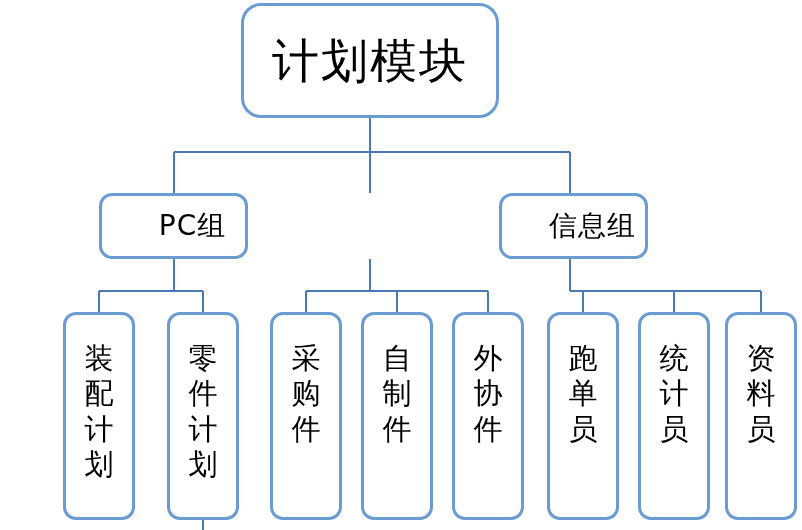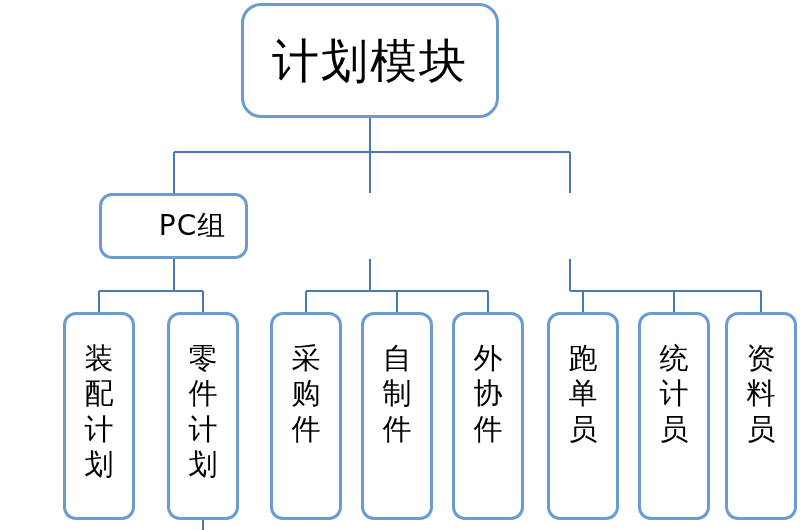--- a/index.html
+++ b/index.html
@@ -134,20 +134,23 @@
 
   <div class="node root">
     <span>计划模块</span>
   </div>
 
   <div class="node group g0">
     <span>PC组</span>
   </div>
 
 
+  <div class="node group g2">
+    <span>信息组</span>
+  </div>
 
   <div class="node leaf l0">
     <span class="leaf-text">装
 配
 计
 划</span>
   </div>
 
   <div class="node leaf l1">
     <span class="leaf-text">零

